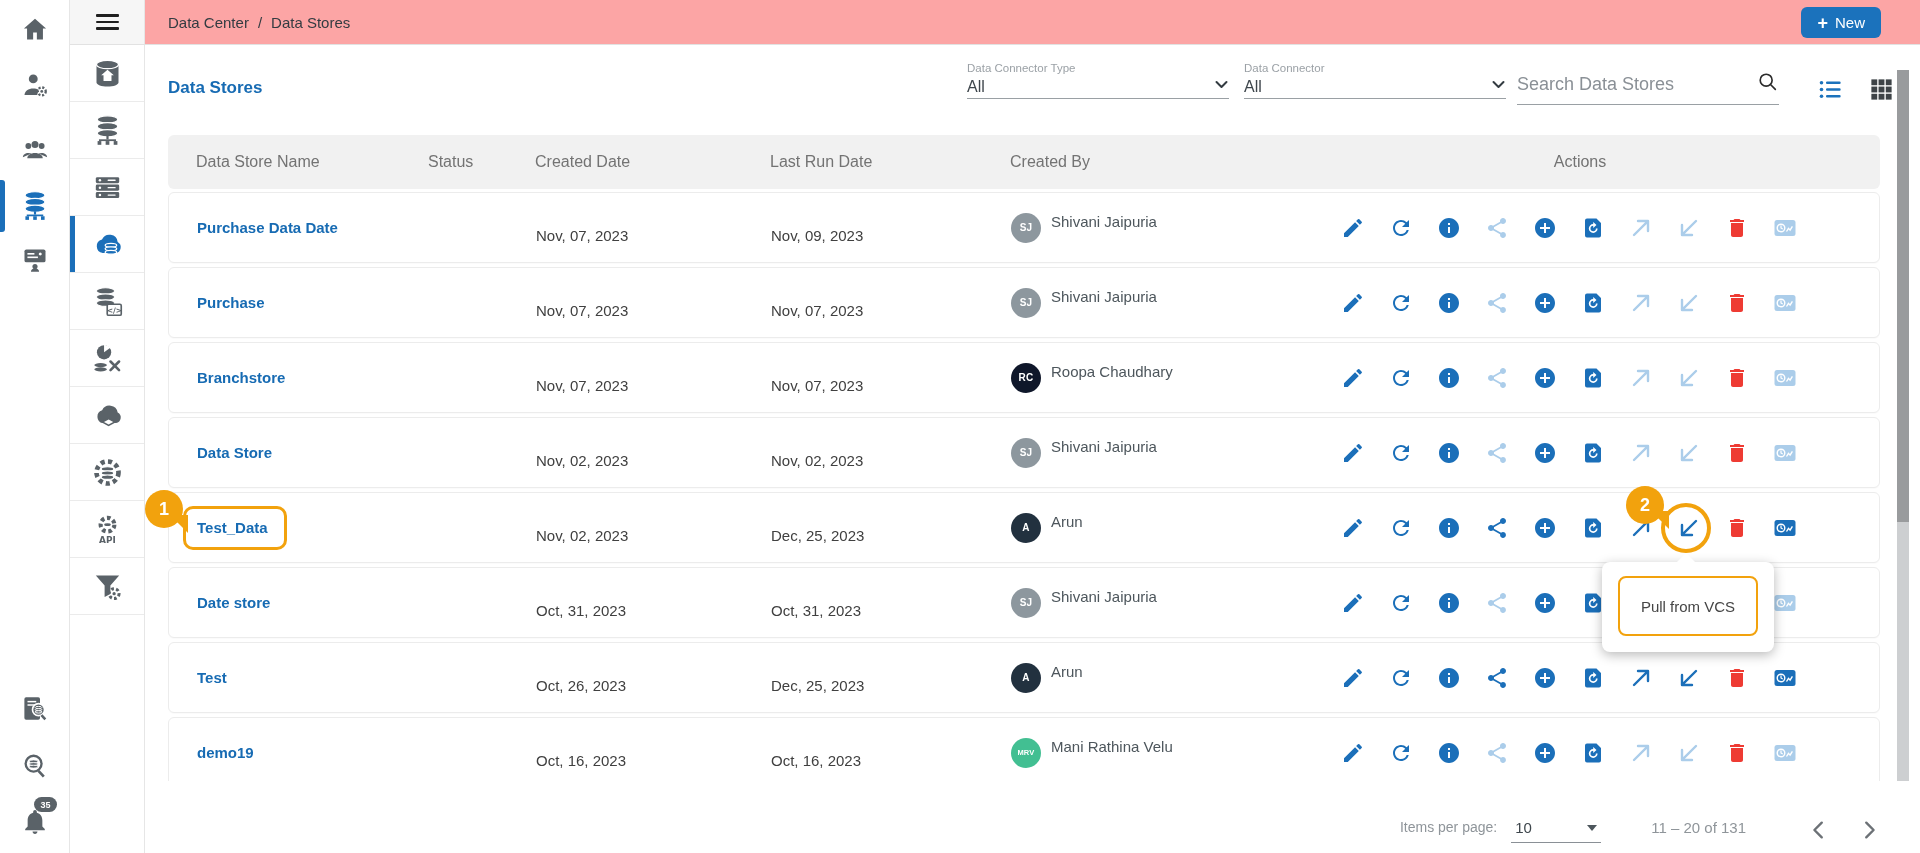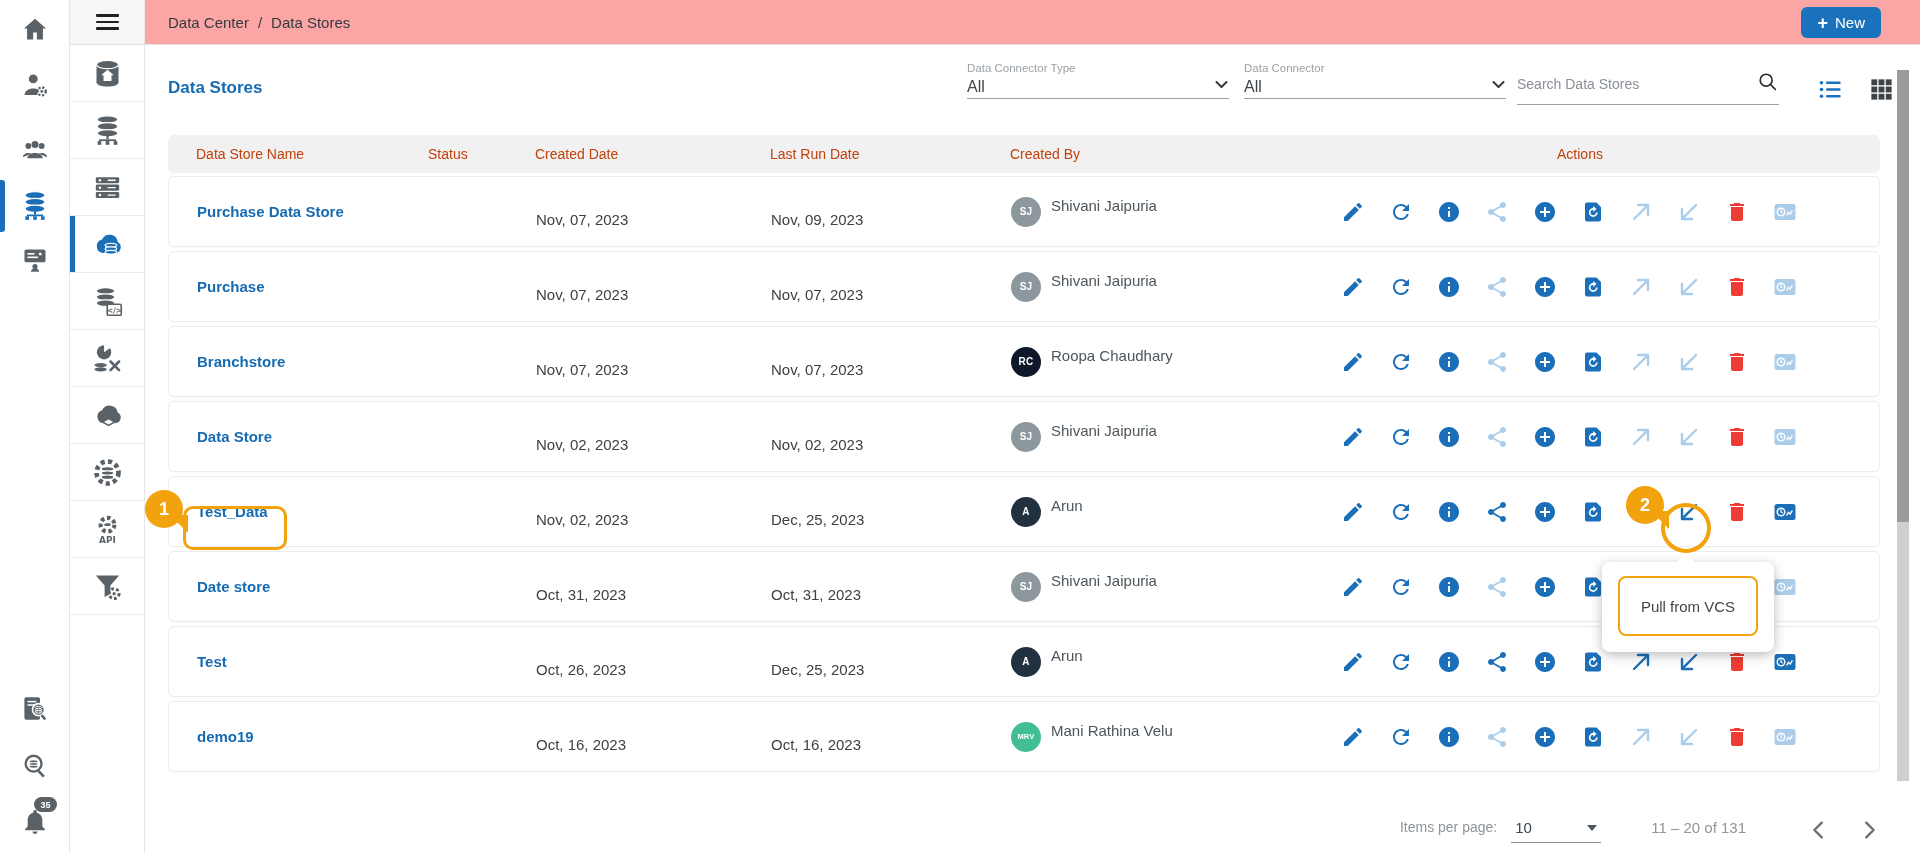--- a/index.html
+++ b/index.html
@@ -43,31 +43,31 @@
 
   .filter{position:absolute;top:17px;width:262px;border-bottom:1px solid #9aa0a4;padding-bottom:2px;cursor:pointer;}
   .filter .flabel{font-size:11.5px;color:#9ba1a6;display:block;}
   .filter .fval-row{display:flex;justify-content:space-between;align-items:center;margin-top:3px;}
   .filter .fval{font-size:16px;color:#3e464c;}
   .filter .chev svg{width:15px;height:15px;}
   .filter-type{left:822px;}
   .filter-conn{left:1099px;}
 
   .search-wrap{position:absolute;left:1372px;top:26px;width:262px;border-bottom:1px solid #9aa0a4;display:flex;align-items:center;padding-bottom:7px;}
-  .search-wrap input{border:none;outline:none;flex:1;font-size:14px;font-family:inherit;color:#3e464c;background:transparent;}
+  .search-wrap input{border:none;outline:none;flex:1;font-size:18px;font-family:inherit;color:#3e464c;background:transparent;}
   .search-wrap input::placeholder{color:#8a9096;}
   .search-icon svg{width:22px;height:22px;}
   .view-toggle{position:absolute;top:31px;display:flex;gap:24px;left:1672px;}
   .view-toggle .vicon{width:27px;height:27px;cursor:pointer;}
   .view-toggle svg{width:27px;height:27px;}
 
   
   .table-clip{position:absolute;left:23px;top:90px;width:1712px;height:646px;overflow:hidden;}
   .thead,.trow{display:grid;grid-template-columns:232px 107px 235px 240px 330px 480px;padding-left:28px;align-items:center;}
-  .thead{height:38px;background:#f1f1f1;border-radius:6px;margin-bottom:3px;font-size:14px;color:#c2410c;font-weight:500;}
+  .thead{height:54px;background:#f1f1f1;border-radius:6px;margin-bottom:3px;font-size:16px;color:#737373;font-weight:500;}
   .thead .th-actions{text-align:center;}
   .trow{height:71px;background:#fff;border:1px solid #ececec;border-radius:6px;margin-bottom:4px;box-shadow:0 1px 1px rgba(0,0,0,0.02);}
   .name-link{font-size:15px;font-weight:bold;color:#176bb3;cursor:pointer;}
   .cell-date,.cell-status{font-size:15px;color:#404040;margin-top:16px;}
   .creator{display:flex;align-items:flex-start;gap:10px;}
   .avatar{width:30px;height:30px;border-radius:50%;color:#fff;font-size:10px;font-weight:bold;display:flex;align-items:center;justify-content:center;letter-spacing:.2px;flex:none;}
   .creator-name{font-size:15px;color:#4d565c;}
   .actions-cell{display:flex;align-items:center;}
   .action{width:24px;height:24px;margin-right:24px;color:#1b6fb9;cursor:pointer;flex:none;}
   .action.off{color:#abcdea;}
@@ -476,21 +476,21 @@
     <div class="thead">
       <span>Data Store Name</span>
       <span>Status</span>
       <span>Created Date</span>
       <span>Last Run Date</span>
       <span>Created By</span>
       <span class="th-actions">Actions</span>
     </div>
     <div>
   <div class="trow">
-    <span class="name-link">Purchase Data Store</span>
+    <span class="name-link">Purchase Data Date</span>
     <span class="cell-status"></span>
     <span class="cell-date">Nov, 07, 2023</span>
     <span class="cell-date">Nov, 09, 2023</span>
     <span class="creator">
       <span class="avatar" style="background: rgb(141, 151, 158);">SJ</span>
       <span class="creator-name">Shivani Jaipuria</span>
     </span>
     <span class="actions-cell">
             <span class="action"><svg viewBox="0 0 24 24">
                 <use href="#sym-edit"></use>

